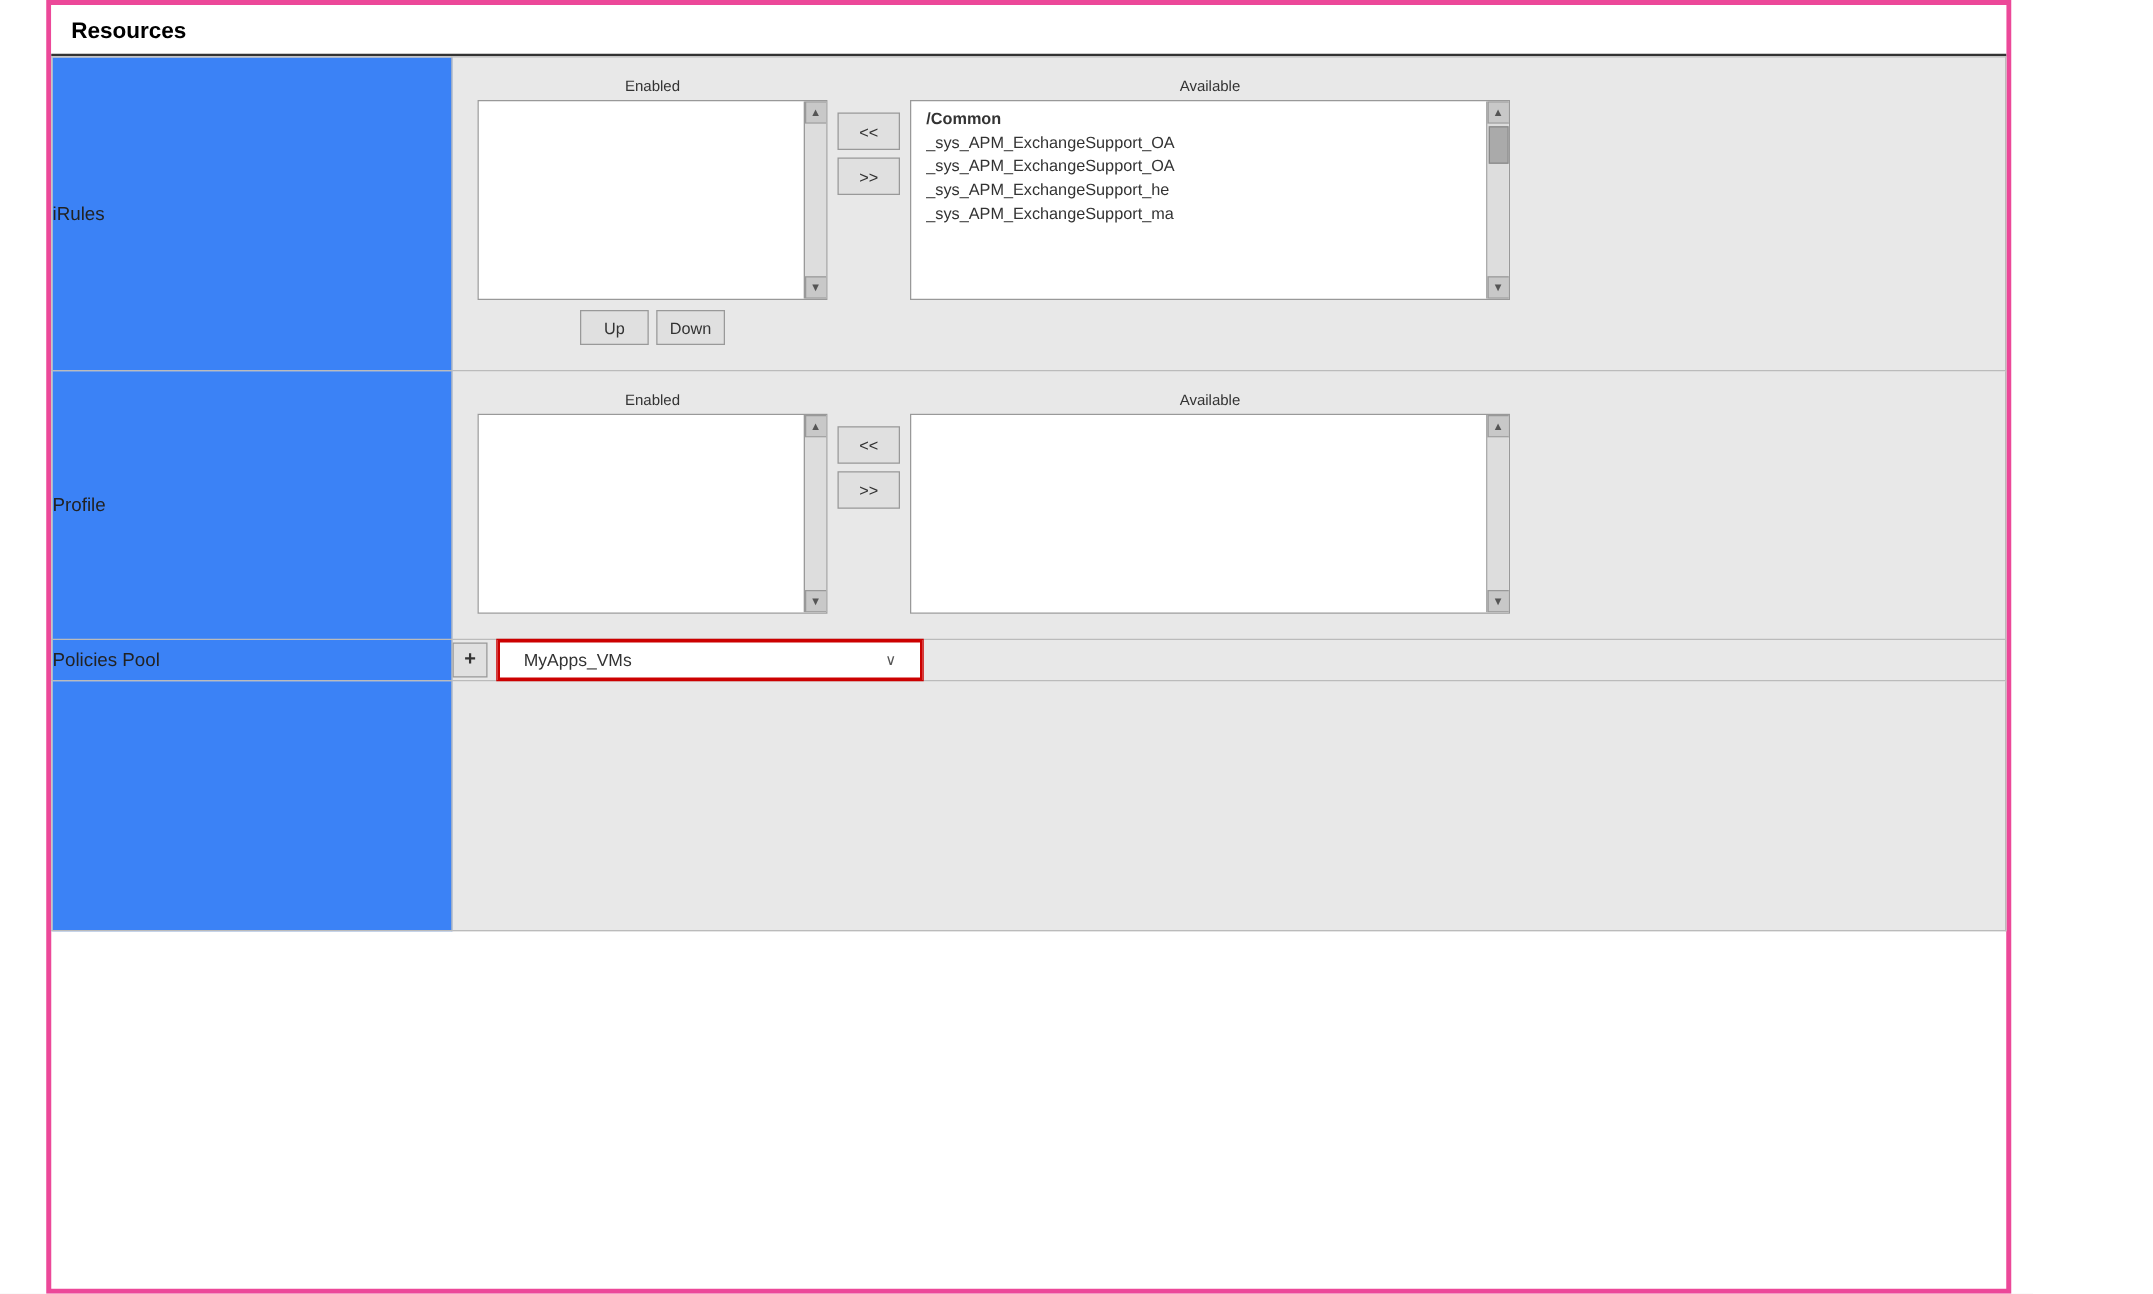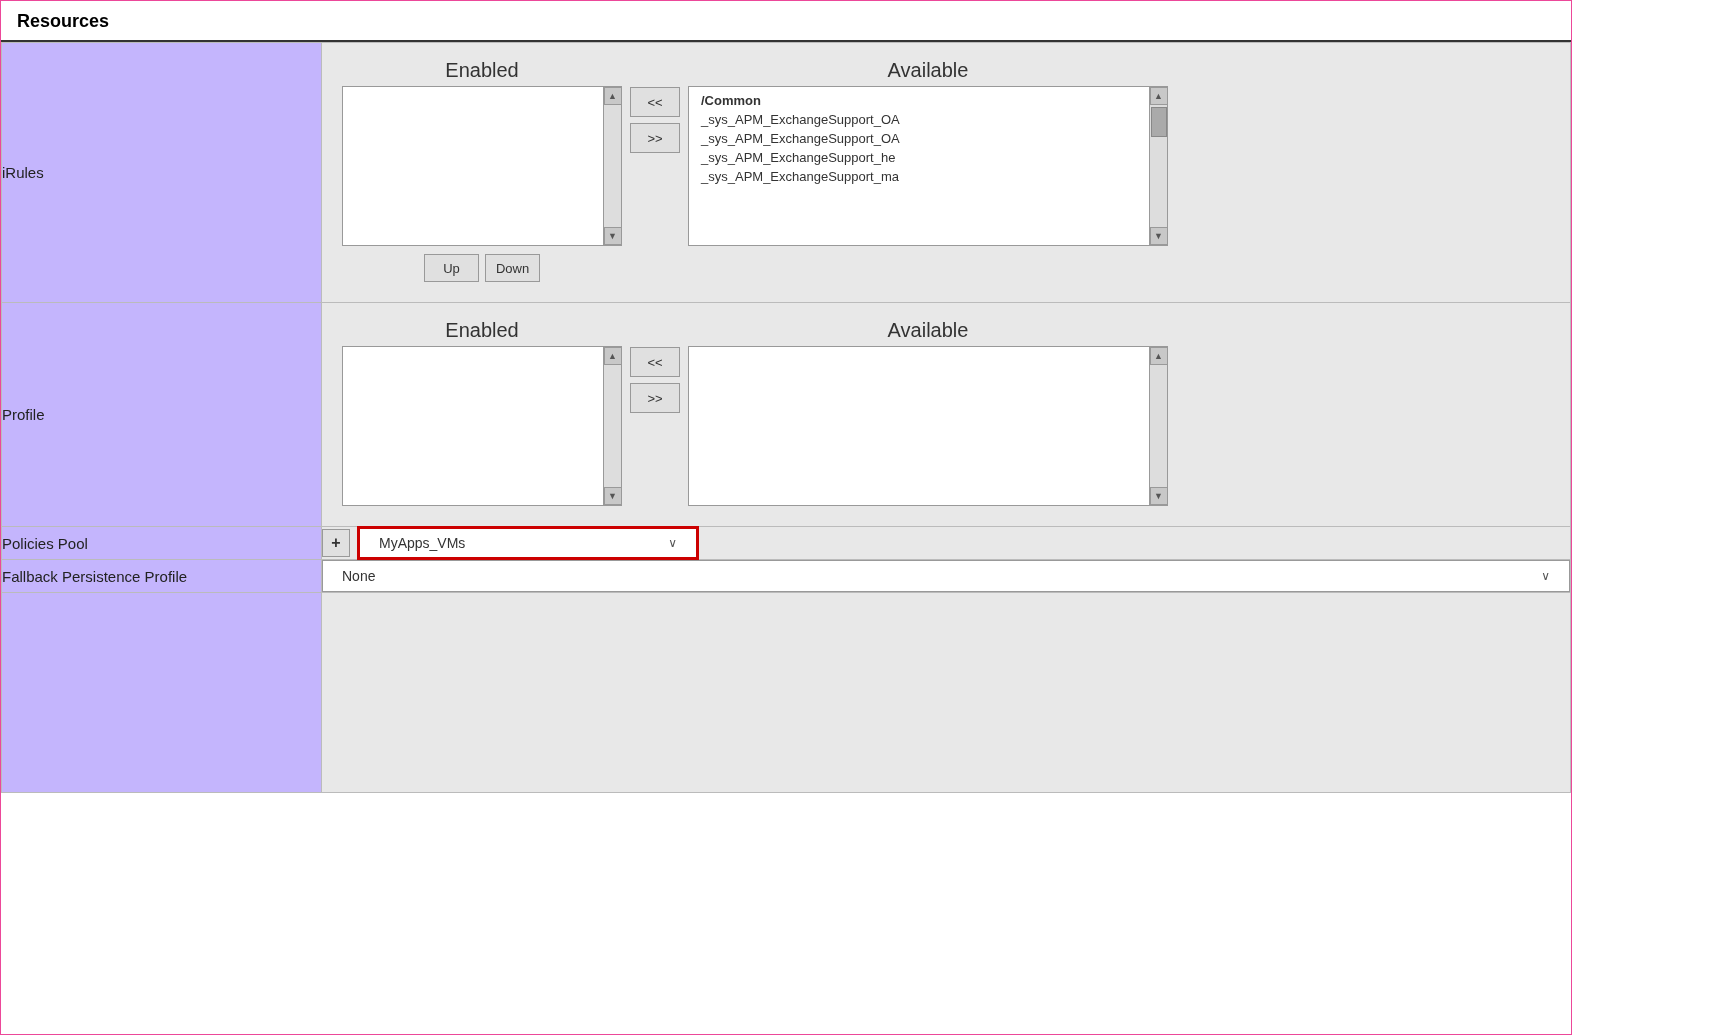--- a/index.html
+++ b/index.html
@@ -12,21 +12,22 @@
       font-family: Arial, Helvetica, sans-serif;
       font-size: 14px;
       background: #fff;
       color: #333;
     }
 
     .page-wrapper {
       width: 1572px;
       min-height: 1035px;
       background: #fff;
-      border: 1px solid #ec4899;
+      border: 4px solid #ec4899;
+      margin-left: 37px;
     }
 
     .resources-header {
       padding: 10px 16px 8px 16px;
       border-bottom: 2px solid #333;
       background: #fff;
     }
 
     .resources-title {
       font-size: 18px;
@@ -40,36 +41,36 @@
       background: #e8e8e8;
     }
 
     .resources-table td {
       border: 1px solid #bbb;
       vertical-align: middle;
       padding: 0;
     }
 
     .label-cell {
-      background: #c4b5fd;
+      background: #3b82f6;
       padding: 12px 20px;
       font-size: 15px;
       font-weight: normal;
       color: #222;
       width: 320px;
       min-width: 250px;
     }
 
     .content-cell {
       background: #e8e8e8;
       padding: 14px 20px;
     }
 
     .list-header {
-      font-size: 20px;
+      font-size: 12px;
       color: #333;
       margin-bottom: 4px;
     }
 
     .list-box {
       width: 280px;
       height: 160px;
       border: 1px solid #999;
       background: #fff;
       position: relative;
@@ -376,31 +377,20 @@
           <button class="plus-btn">+</button>
           <div class="dropdown-select large highlighted">
             <span>MyApps_VMs</span>
             <span class="chevron-down">∨</span>
           </div>
         </div>
       </td>
     </tr>
 
 
-    <tr>
-      <td class="label-cell">
-        <span>Fallback Persistence Profile</span>
-      </td>
-      <td class="persistence-cell" style="background: #e8e8e8;">
-        <div class="dropdown-select">
-          <span>None</span>
-          <span class="chevron-down">∨</span>
-        </div>
-      </td>
-    </tr>
 
     <tr style="height: 200px;">
       <td class="label-cell" style="border: 1px solid #bbb;"></td>
       <td style="background: #e8e8e8; border: 1px solid #bbb;"></td>
     </tr>
   </tbody>
     </table>
 </div>
 
 </body></html>

